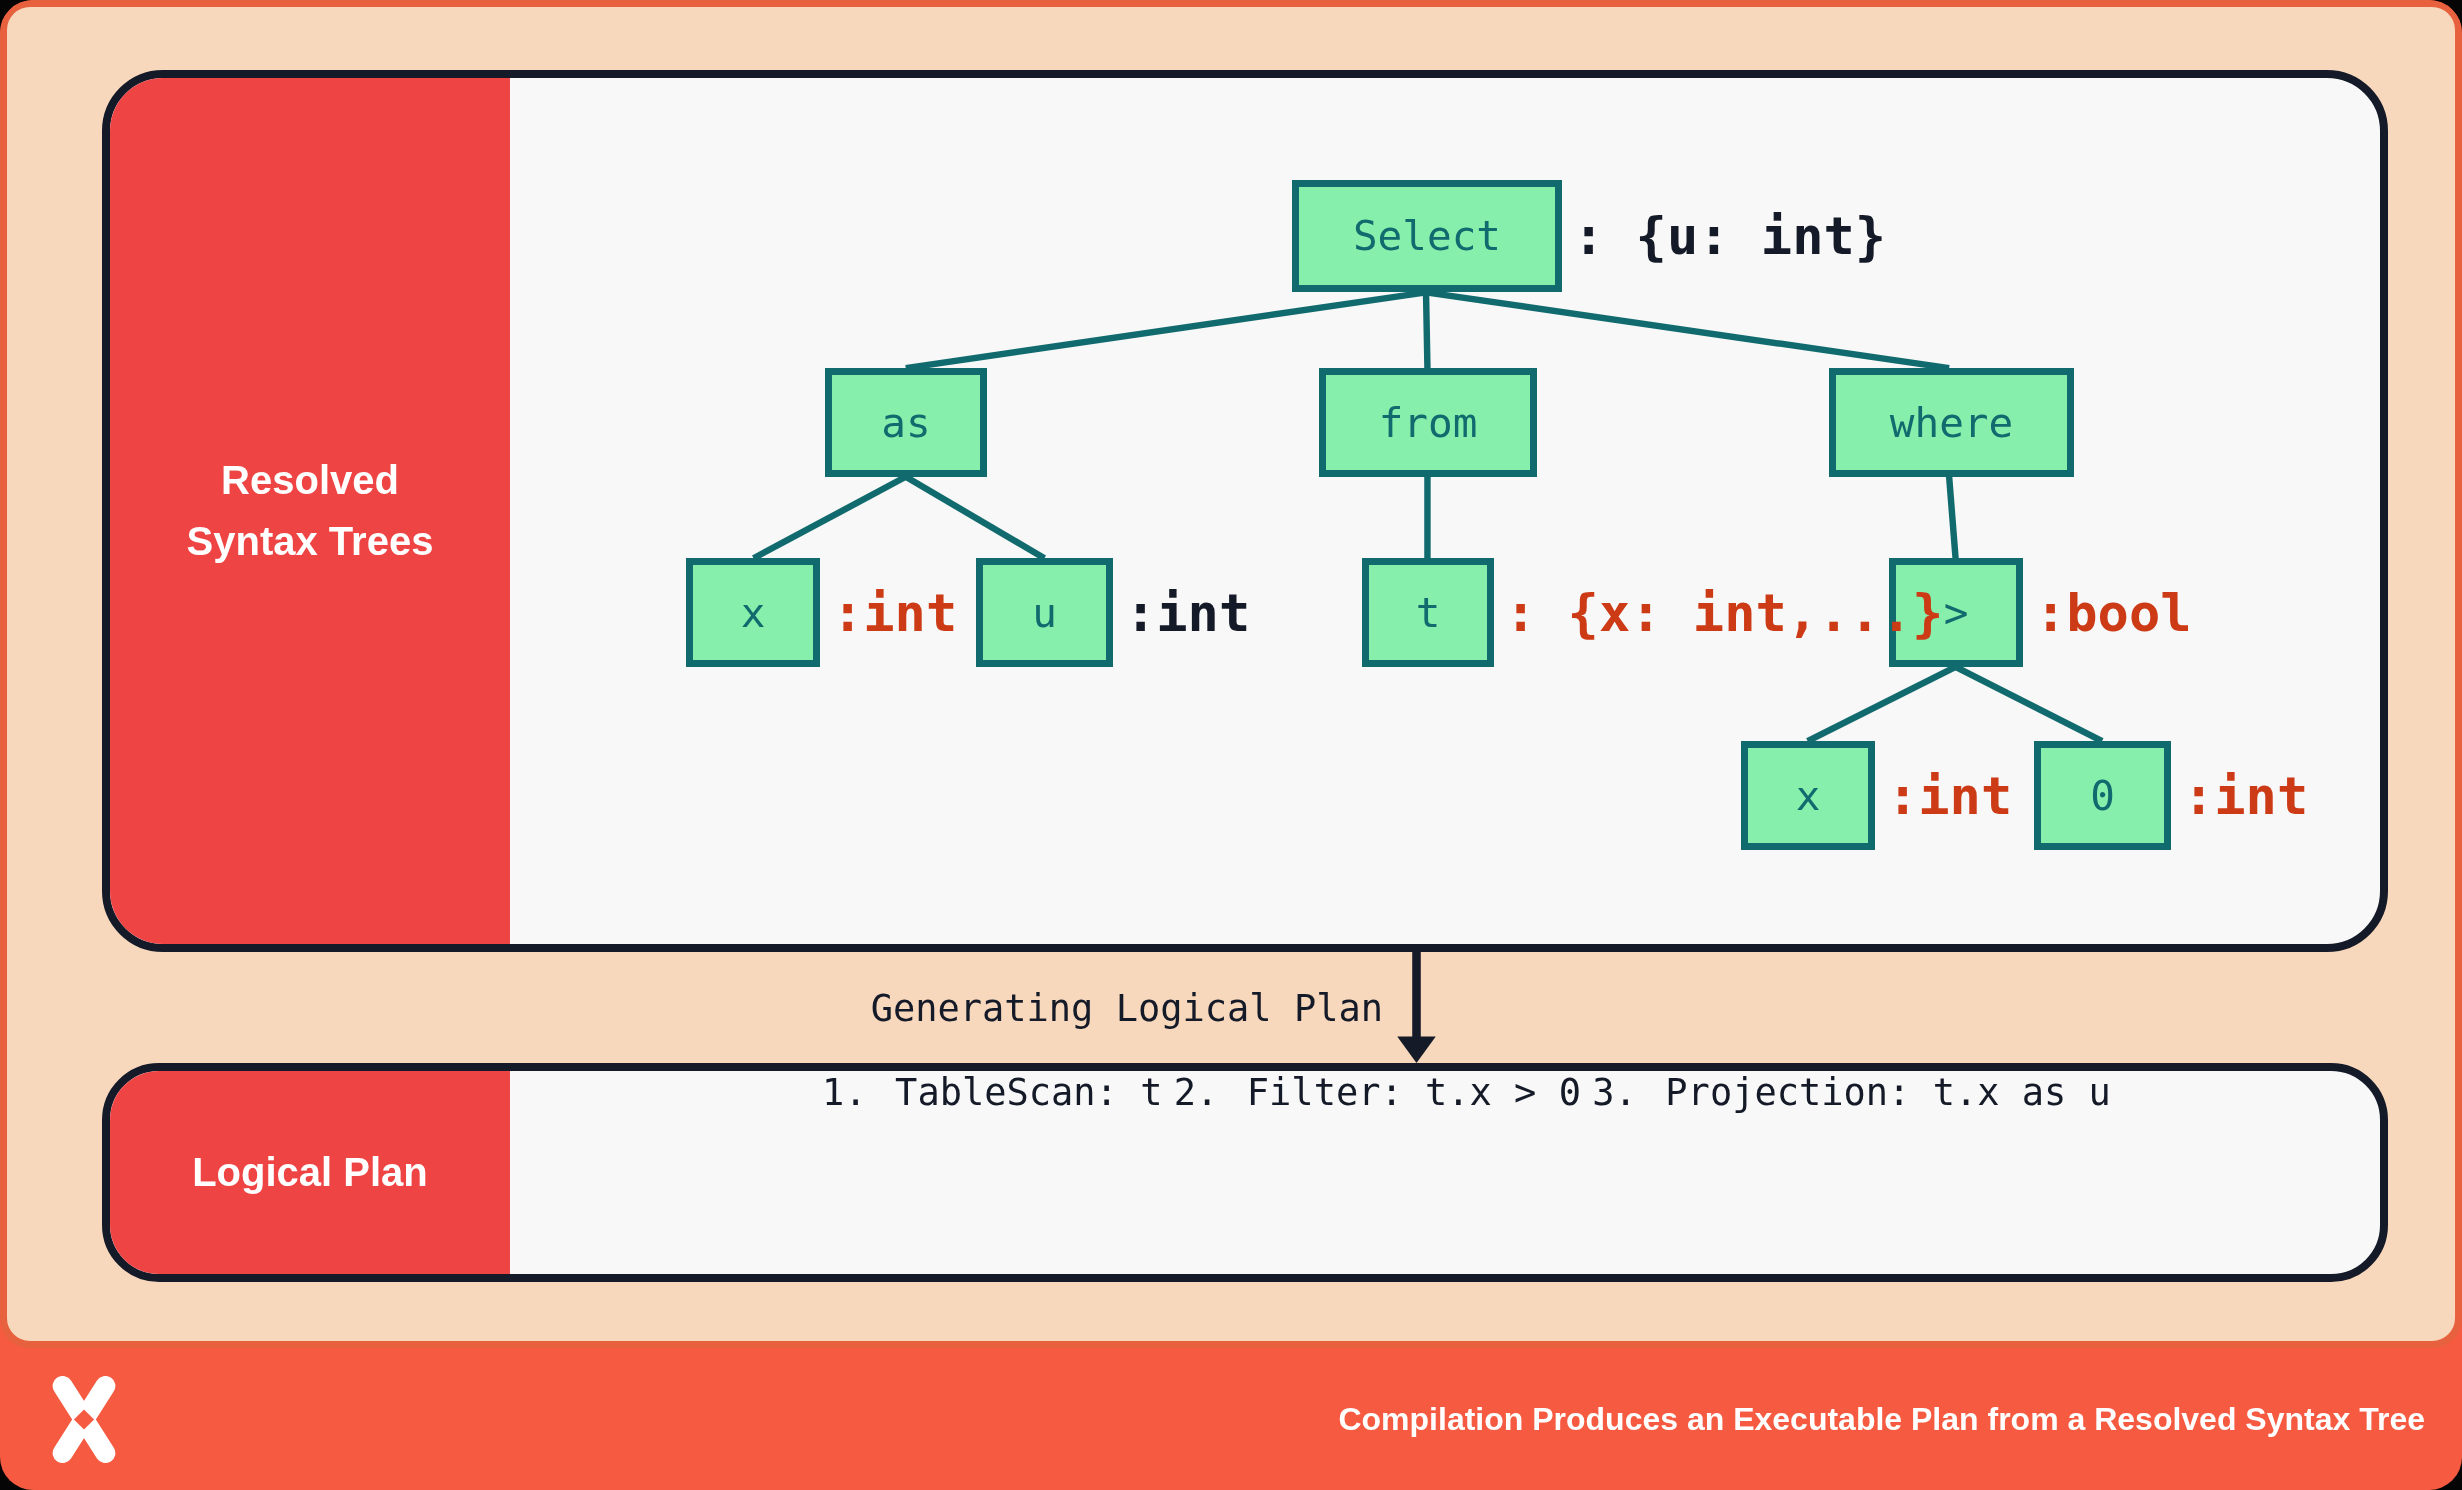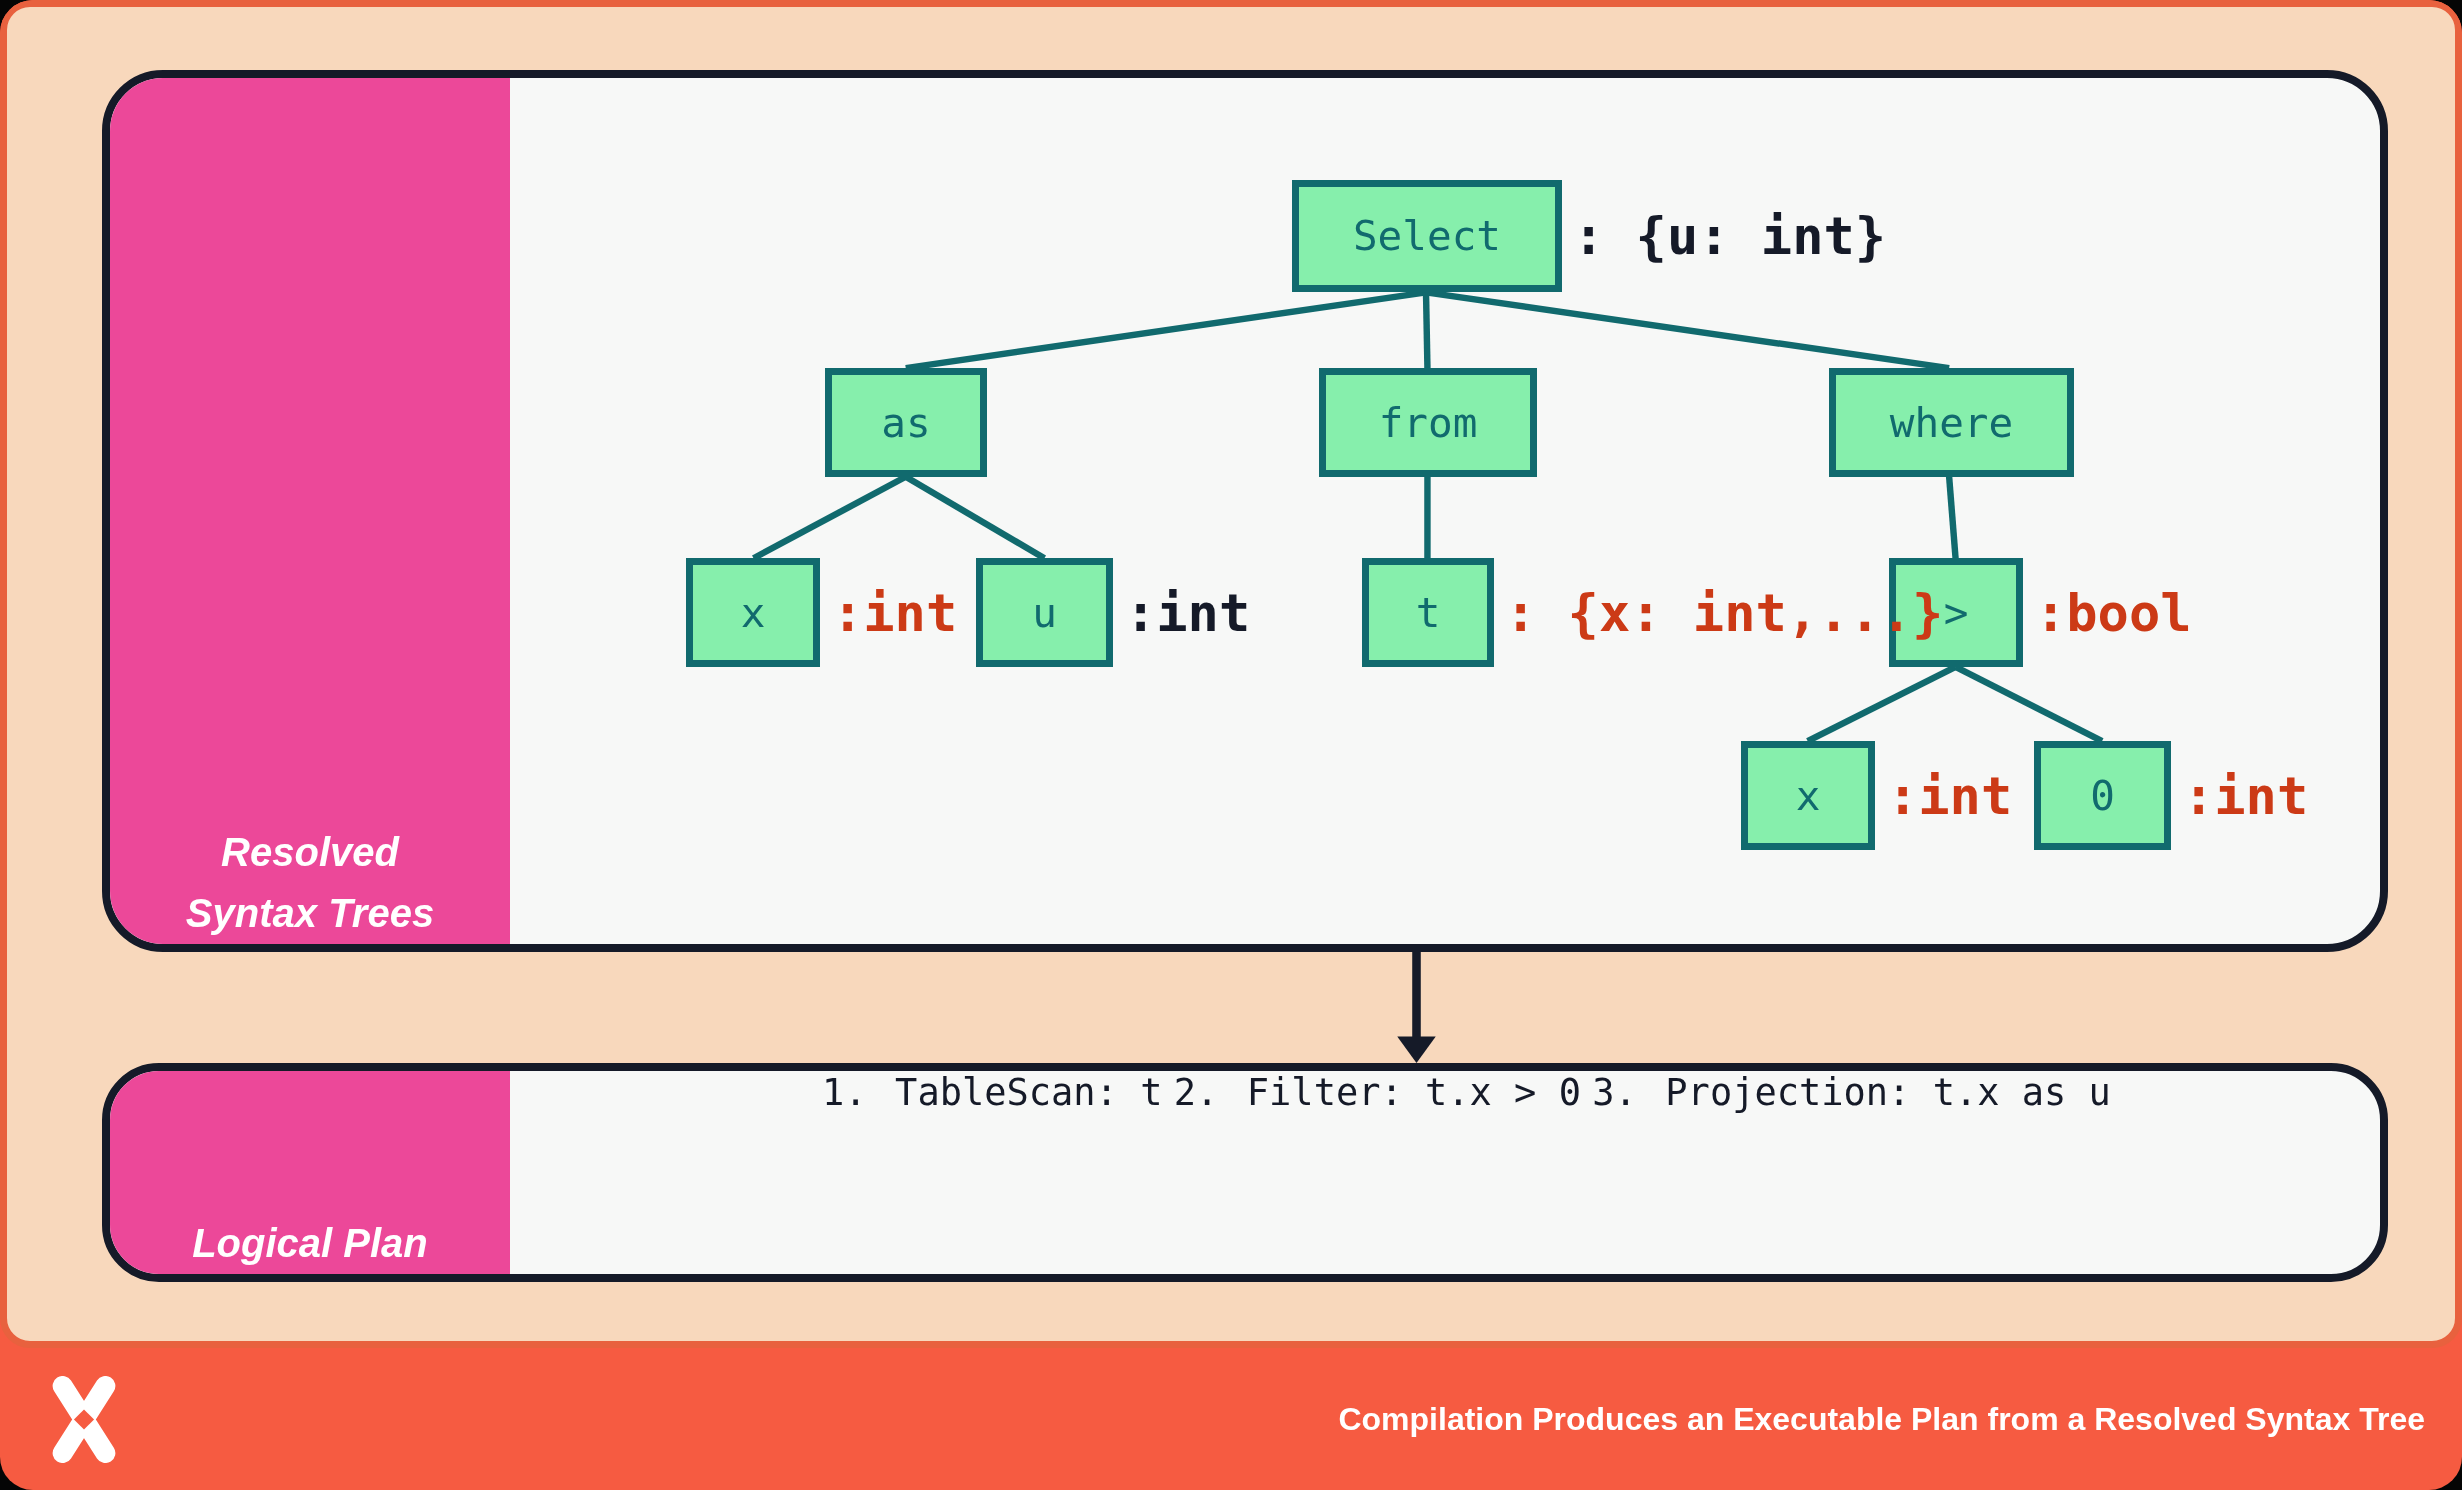--- a/index.html
+++ b/index.html
@@ -45,26 +45,25 @@
   }
   .bottom-card {
     left: 95px; top: 1056px;
     width: 2286px; height: 219px;
     border-radius: 57px;
   }
   .card-sidebar {
     position: absolute;
     left: 0; top: 0; bottom: 0;
     width: 400px;
-    background: #ec4899;
-    display: flex;
-    align-items: flex-end;
+    background: #ef4444;
+    display: flex;
+    align-items: center;
     justify-content: center;
     text-align: center;
-    font-style: italic;
   }
   .sidebar-label {
     color: #ffffff;
     font-weight: bold;
     font-size: 40px;
     line-height: 61px;
   }
 
   
   .tree {
@@ -236,20 +235,21 @@
             <div class="ann red" id="a-x1">:int</div>
             <div class="ann navy" id="a-u">:int</div>
             <div class="ann red" id="a-t">: {x: int,...}</div>
             <div class="ann red" id="a-gt">:bool</div>
             <div class="ann red" id="a-x2">:int</div>
             <div class="ann red" id="a-zero">:int</div>
           </div>
         </div>
       </section>
 
+      <div class="transition-label">Generating Logical Plan</div>
       <svg class="down-arrow" width="43" height="112" viewBox="0 0 60 157">
         <line x1="30" y1="0" x2="30" y2="126" stroke="#151a28" stroke-width="12"></line>
         <polygon points="3,120 57,120 30,157" fill="#151a28"></polygon>
       </svg>
 
       <section class="card bottom-card">
         <div class="card-sidebar">
           <div class="sidebar-label">Logical Plan</div>
         </div>
         <div class="plan-steps">

